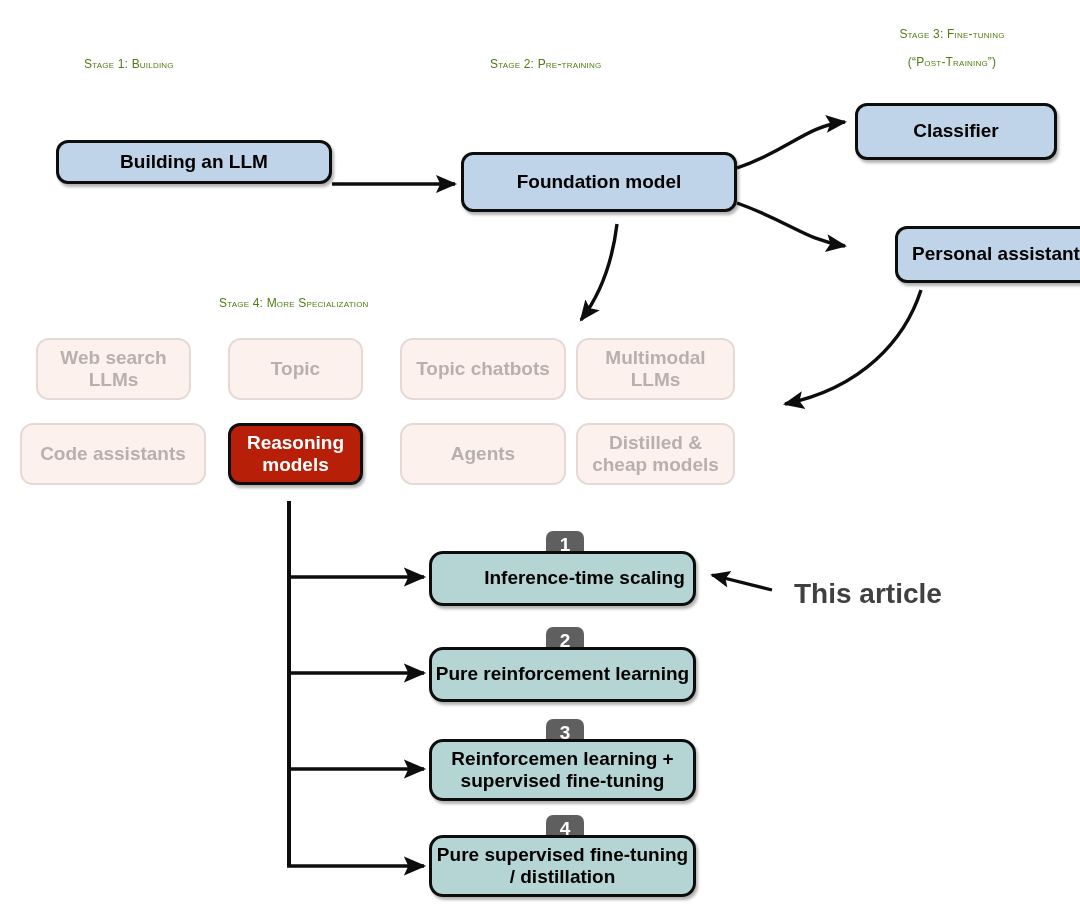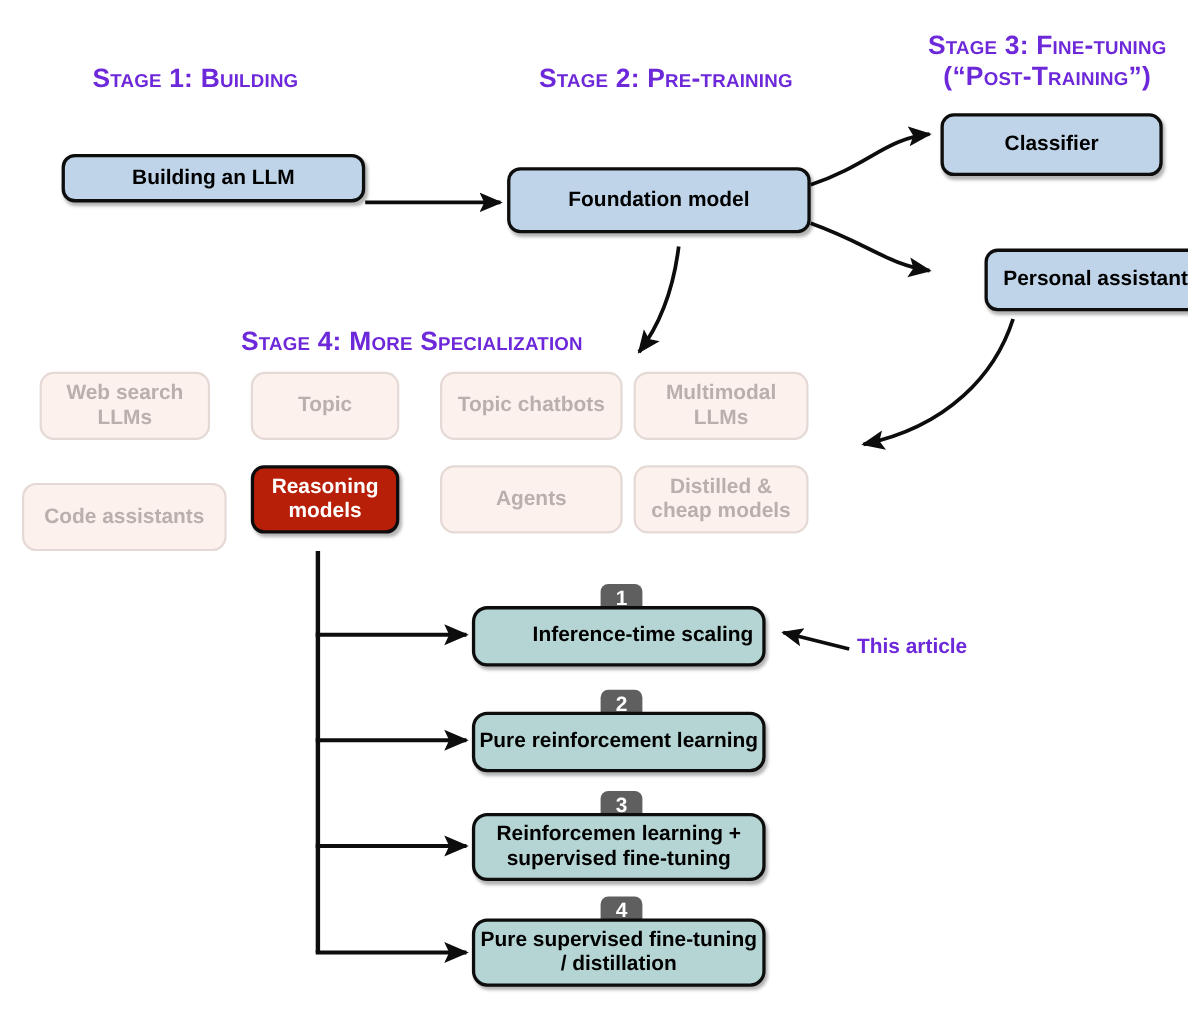--- a/index.html
+++ b/index.html
@@ -24,25 +24,25 @@
     left: 0;
     top: 0;
     width: 1080px;
     height: 917px;
     pointer-events: none;
   }
 
   
   .stage-head {
     position: absolute;
-    color: #6d28d9;
-    font-weight: bold;
+    color: #4d7c0f;
+    font-weight: normal;
     font-family: "Liberation Sans", sans-serif;
     font-variant: small-caps;
-    font-size: 24px;
+    font-size: 12px;
     letter-spacing: 0.2px;
     white-space: pre;
     line-height: 1.35;
   }
   .stage-head.center { text-align: center; }
 
   
   .node {
     position: absolute;
     box-sizing: border-box;
@@ -106,24 +106,25 @@
     align-items: flex-start;
     justify-content: center;
     padding-top: 3px;
     box-sizing: border-box;
     z-index: 1;
   }
 
   
   .annot {
     position: absolute;
-    font-size: 19px;
+    font-size: 28px;
     font-weight: bold;
-    color: #6d28d9;
+    color: #404040;
     white-space: nowrap;
+    margin-left: 15px;
   }
 </style>
 </head>
 <body>
 
 <div id="stage">
 
   <svg class="wires" viewBox="0 0 1080 917" xmlns="http://www.w3.org/2000/svg">
     <defs>
       <marker id="arrowhead" markerWidth="7" markerHeight="7" refX="5.6" refY="3" orient="auto" markerUnits="strokeWidth">
@@ -168,21 +169,21 @@
 
   <div class="node blue" style="left:895px; top:226px; width:202px; height:57px;">Personal assistant</div>
 
   <div class="node faded" style="left:36px; top:338px; width:155px; height:62px;">Web search
 LLMs</div>
   <div class="node faded" style="left:228px; top:338px; width:135px; height:62px;">Topic</div>
   <div class="node faded" style="left:400px; top:338px; width:166px; height:62px;">Topic chatbots</div>
   <div class="node faded" style="left:576px; top:338px; width:159px; height:62px;">Multimodal
 LLMs</div>
 
-  <div class="node faded" style="left:20px; top:423px; width:186px; height:62px;margin-top:16px;">Code assistants</div>
+  <div class="node faded" style="left:20px; top:423px; width:186px; height:62px;">Code assistants</div>
   <div class="node red" style="left:228px; top:423px; width:135px; height:62px;">Reasoning
 models</div>
   <div class="node faded" style="left:400px; top:423px; width:166px; height:62px;">Agents</div>
   <div class="node faded" style="left:576px; top:423px; width:159px; height:62px;">Distilled &amp;
 cheap models</div>
 
   <div class="badge" style="left:546px; top:531px;">1</div>
   <div class="node teal" style="left:429px; top:551px; width:267px; height:55px;padding-left:44px;">Inference-time scaling</div>
 
   <div class="badge" style="left:546px; top:627px;">2</div>

